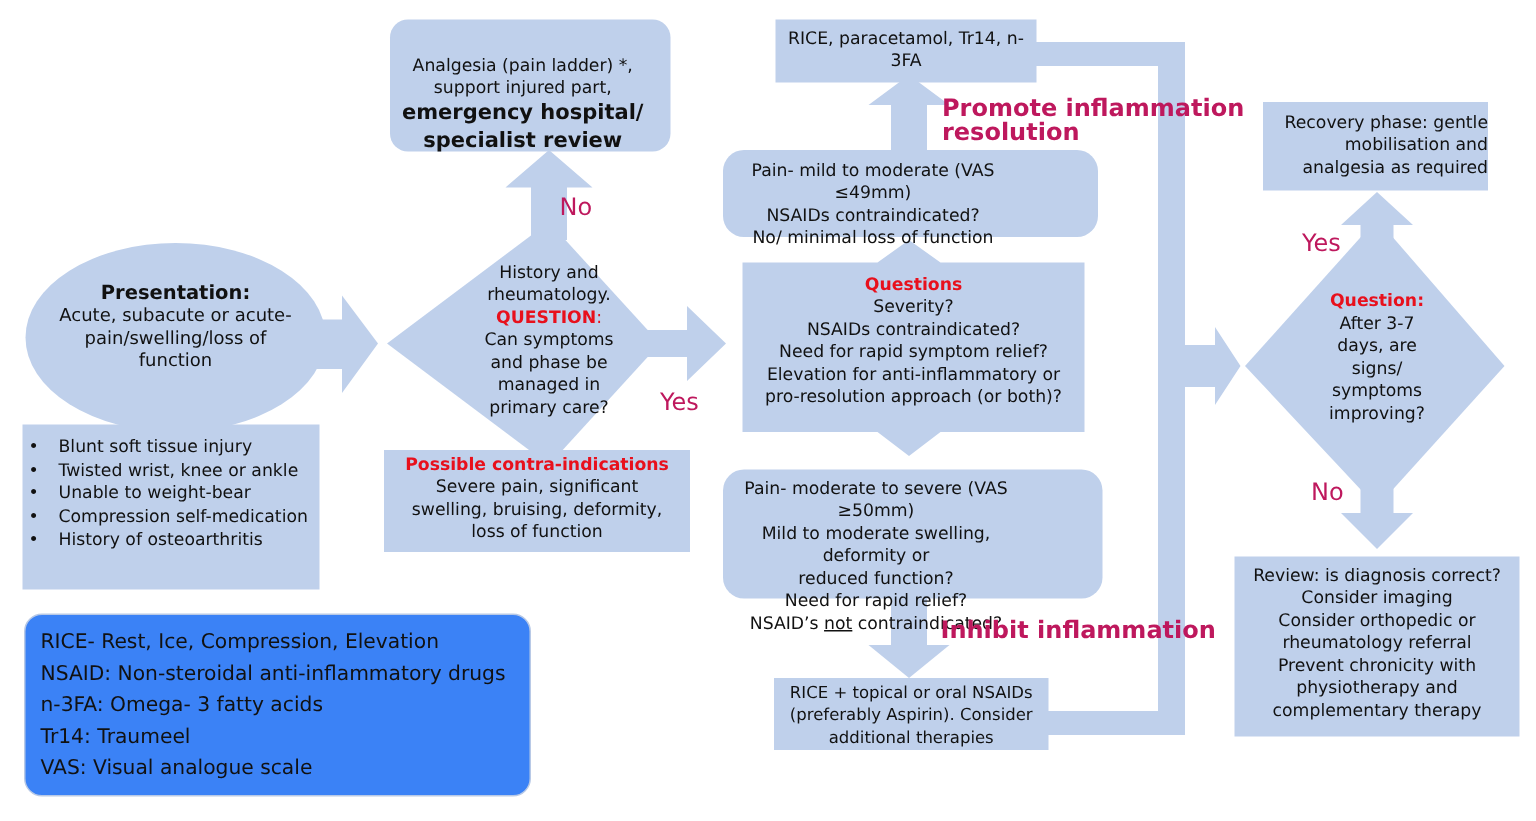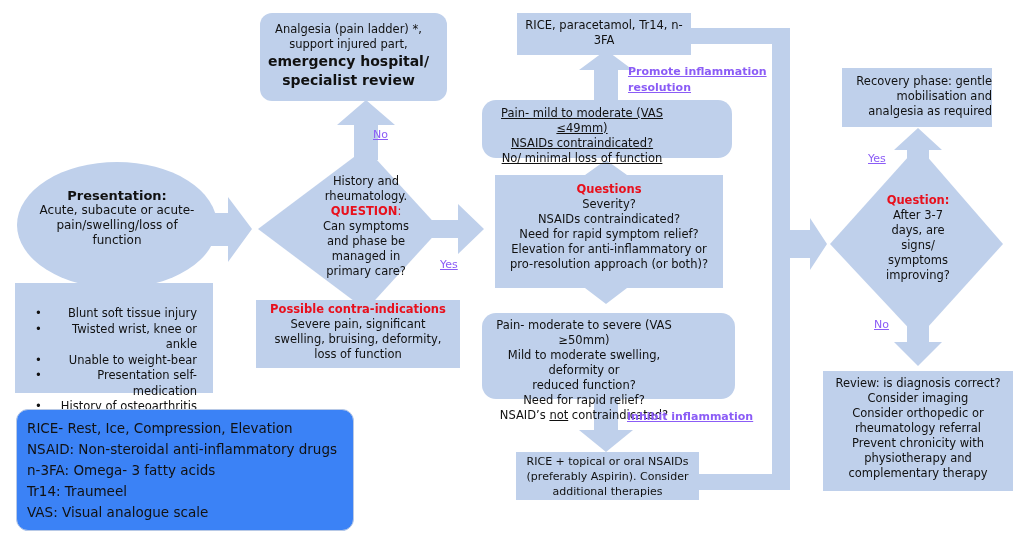--- a/index.html
+++ b/index.html
@@ -2,22 +2,22 @@
 <html><head>
 <meta charset="utf-8">
 <style>
   html, body { margin:0; padding:0; background:#ffffff; }
   body { width:1024px; height:547px; position:relative; overflow:hidden;
          font-family:"DejaVu Sans", "Liberation Sans", sans-serif; color:#111; }
   #shapes { position:absolute; left:0; top:0; width:1024px; height:547px; }
   .txt { position:absolute; text-align:center; font-size:11.5px; line-height:15px; color:#111; }
   .red { color:#e8101c; font-weight:bold; }
   .bold { font-weight:bold; }
-  .lbl { position:absolute; font-size:11px; color:#8b5cf6;text-decoration:underline; }
-  ul.bullets { list-style:none; margin:16px; padding:0; text-align:right; }
+  .lbl { position:absolute; font-size:16px; color:#be185d; }
+  ul.bullets { list-style:none; margin:0; padding:0; text-align:left; }
   ul.bullets li { position:relative; padding-left:24px; font-size:11.5px; line-height:15.5px; }
   ul.bullets li::before { content:"•"; position:absolute; left:4px; }
   .legend { position:absolute; left:16px; top:409px; width:338px; height:122px;
             border:1.5px solid #b8c9e6; border-radius:12px; background:#3b82f6; box-sizing:border-box;
             padding:8px 10px; }
   .legend div { font-size:13.5px; line-height:21px; white-space:nowrap; }
   .u { text-decoration:underline; }
 </style>
 </head>
 <body>
@@ -78,34 +78,34 @@
   <div>Acute, subacute or acute-</div>
   <div>pain/swelling/loss of</div>
   <div>function</div>
 </div>
 
 <div class="txt" style="left:15px; top:290px; width:198px;">
   <ul class="bullets">
     <li>Blunt soft tissue injury</li>
     <li>Twisted wrist, knee or ankle</li>
     <li>Unable to weight-bear</li>
-    <li>Presentation self-medication</li>
+    <li>Compression self-medication</li>
     <li>History of osteoarthritis</li>
   </ul>
 </div>
 
 <div class="legend">
   <div>RICE- Rest, Ice, Compression, Elevation</div>
   <div>NSAID: Non-steroidal anti-inflammatory drugs</div>
   <div>n-3FA: Omega- 3 fatty acids</div>
   <div>Tr14: Traumeel</div>
   <div>VAS: Visual analogue scale</div>
 </div>
 
-<div class="txt" style="left:260px; top:22px; width:177px;">
+<div class="txt" style="left:260px; top:36px; width:177px;">
   <div>Analgesia (pain ladder) *,</div>
   <div>support injured part,</div>
   <div class="bold" style="font-size:14px; line-height:19px;">emergency hospital/</div>
   <div class="bold" style="font-size:14px; line-height:19px;">specialist review</div>
 </div>
 
 <div class="lbl" style="left:373px; top:128px;">No</div>
 
 <div class="txt" style="left:301px; top:174px; width:130px;">
   <div>History and</div>
@@ -129,21 +129,21 @@
 <div class="txt" style="left:517px; top:18px; width:174px;">
   <div>RICE, paracetamol, Tr14, n-</div>
   <div>3FA</div>
 </div>
 
 <div class="lbl bold" style="left:628px; top:64px; line-height:16px;">
   <div>Promote inflammation</div>
   <div>resolution</div>
 </div>
 
-<div class="txt" style="left:482px; top:106px; width:200px;text-decoration:underline;">
+<div class="txt" style="left:482px; top:106px; width:200px;">
   <div>Pain- mild to moderate (VAS  ≤49mm)</div>
   <div>NSAIDs contraindicated?</div>
   <div>No/ minimal loss of function</div>
 </div>
 
 <div class="txt" style="left:495px; top:182px; width:228px;">
   <div class="red">Questions</div>
   <div>Severity?</div>
   <div>NSAIDs contraindicated?</div>
   <div>Need for rapid symptom relief?</div>

